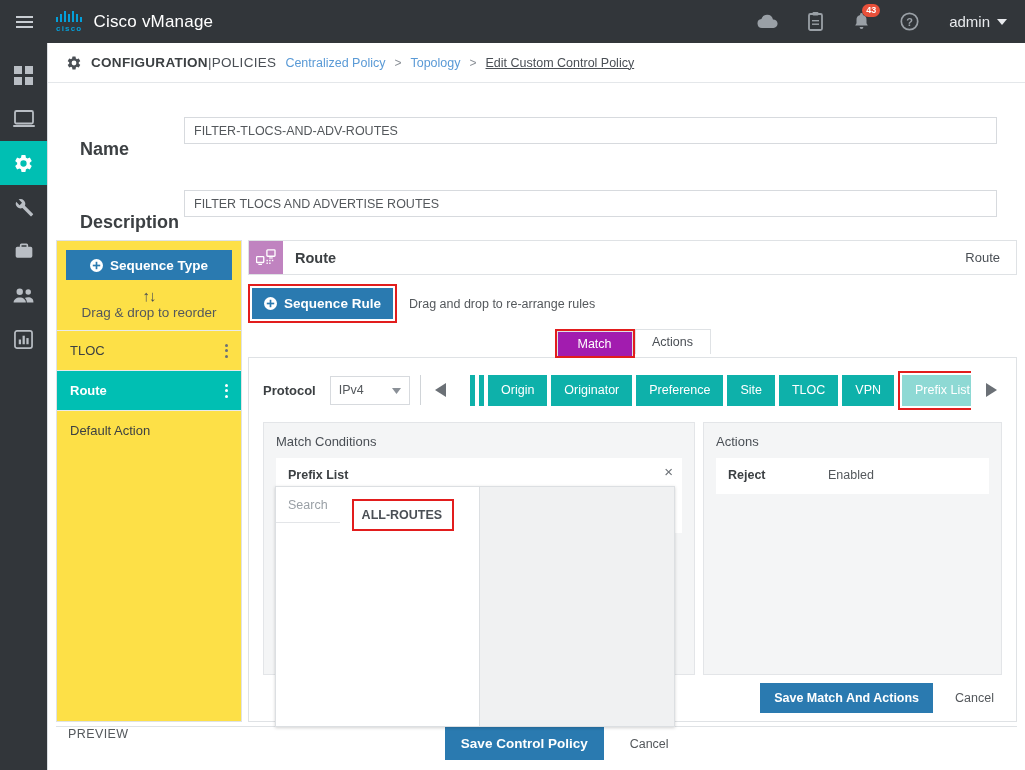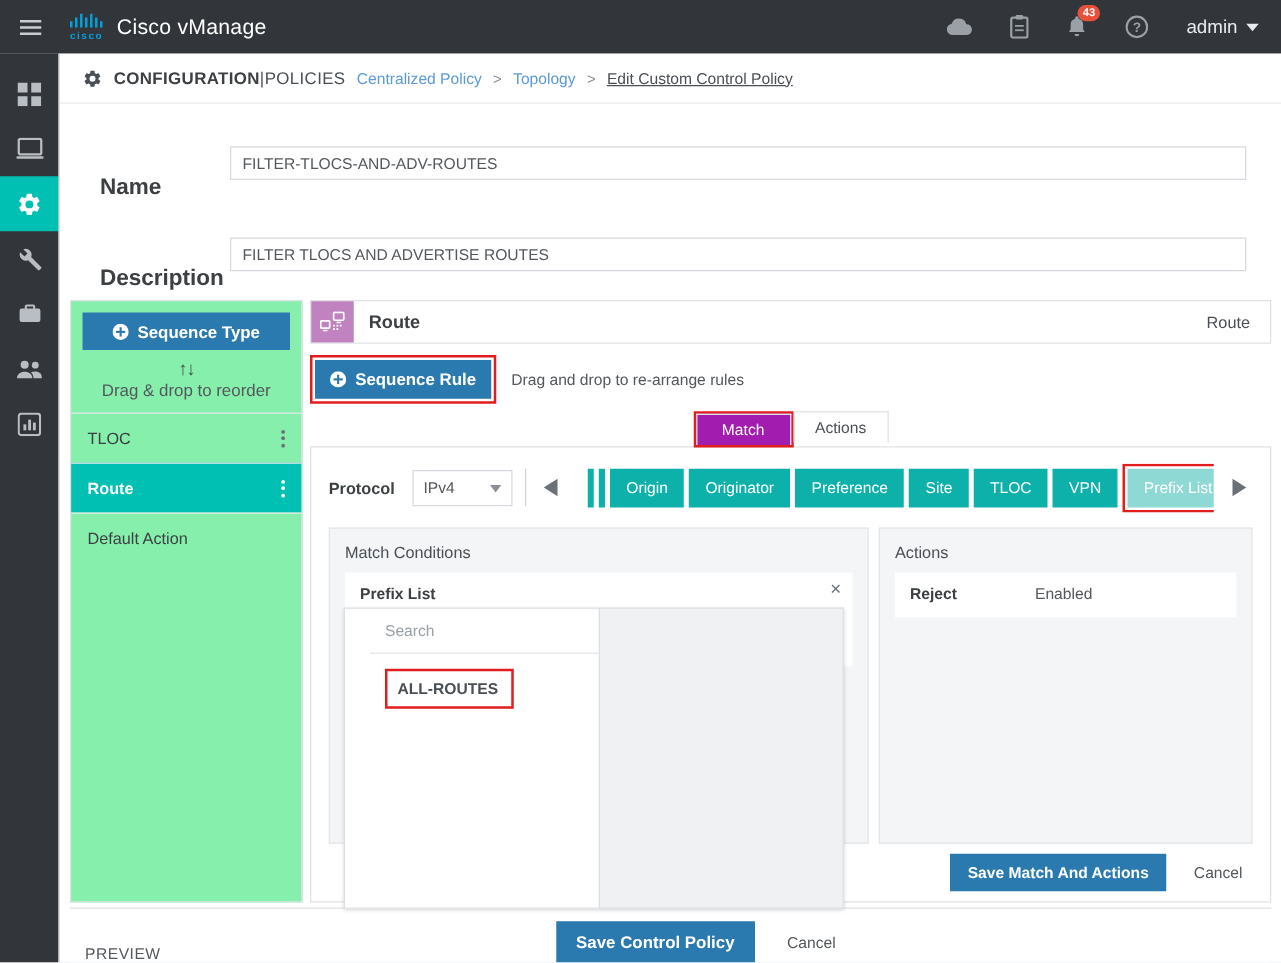--- a/index.html
+++ b/index.html
@@ -68,21 +68,21 @@
   .frow { display:flex; align-items:center; margin-bottom:14px; }
   .flabel { width:120px; font-size:18px; font-weight:bold; color:#3c4043; padding-left:16px;margin-top:38px; }
   .finput { flex:1; height:27px; border:1px solid #d7dade; background:#fff;
     font-size:12.5px; color:#54585c; padding:0 9px; font-family:"Liberation Sans",sans-serif;
     margin-right:12px; }
 
   
   .body2 { position:absolute; top:197px; left:8px; right:8px; bottom:48px; display:flex; gap:0; }
 
   
-  .seqpanel { width:186px; background:#86efac; border:1px solid #dfe2e5; }
+  .seqpanel { width:186px; background:#fde047; border:1px solid #dfe2e5; }
   .seq-btn { margin:9px 9px 0 9px; height:30px; background:#2a7ab0; color:#fff;
     font-size:13.5px; font-weight:bold; display:flex; align-items:center; justify-content:center;
     gap:7px; cursor:pointer; }
   .reorder { text-align:center; padding:7px 0 10px 0; }
   .reorder .arrows { font-size:15px; color:#4a4f55; letter-spacing:-1px; }
   .reorder .txt { font-size:13.5px; color:#54585c; margin-top:1px; }
   .seq-item { height:40px; display:flex; align-items:center; padding:0 13px;
     border-top:1px solid #e8eaec; font-size:13px; color:#3c4043; cursor:pointer; }
   .seq-item.active { background:#00bfb3; color:#fff; font-weight:bold; }
   .seq-item .nm { flex:1; }
@@ -147,31 +147,31 @@
   .rulefoot { height:46px; display:flex; align-items:center; justify-content:flex-end;
     padding:0 22px; gap:22px; }
   .save-ma { background:#2a7ab0; color:#fff; font-size:12.5px; font-weight:bold;
     padding:8px 14px; cursor:pointer; }
   .cancel-lnk { font-size:12.5px; color:#54585c; cursor:pointer; }
 
   
   .dropdown { position:absolute; left:275px; top:486px; width:400px; height:241px;
     display:flex; z-index:50; box-shadow:0 1px 3px rgba(0,0,0,.18); }
   .dd-left { width:205px; background:#fff; border:1px solid #dcdfe2; display:flex;
-    flex-direction:column;padding-left:20px; }
+    flex-direction:row; }
   .dd-search { height:36px; display:flex; align-items:center; padding:0 12px;
     font-size:12.5px; color:#9aa0a6; border-bottom:1px solid #e3e5e8; cursor:text; }
   .dd-opt-hl { border:2px solid #e21d1d; margin:12px; align-self:flex-start; }
   .dd-opt { font-size:12.5px; font-weight:bold; color:#4a4f55; padding:7px 10px 7px 8px;
     cursor:pointer; white-space:nowrap; }
   .dd-right { flex:1; background:#f0f1f2; border:1px solid #dcdfe2; border-left:none; }
 
   
   .footer { position:absolute; left:8px; right:8px; bottom:0; height:44px; background:#fff;
-    border-top:1px solid #dfe2e5; display:flex; align-items:flex-end; }
+    border-top:1px solid #dfe2e5; display:flex; align-items:flex-start; }
   .preview { font-size:12.5px; color:#54585c; padding-left:12px; letter-spacing:.4px; cursor:pointer; }
   .foot-actions { display:flex; align-items:center; gap:26px; margin-left:auto; margin-right:auto;
     transform:translateX(-16px); }
   .save-cp { background:#2a7ab0; color:#fff; font-size:13.5px; font-weight:bold;
     padding:9px 16px; cursor:pointer; }
 </style>
 </head>
 <body>
 
 <div class="app">

